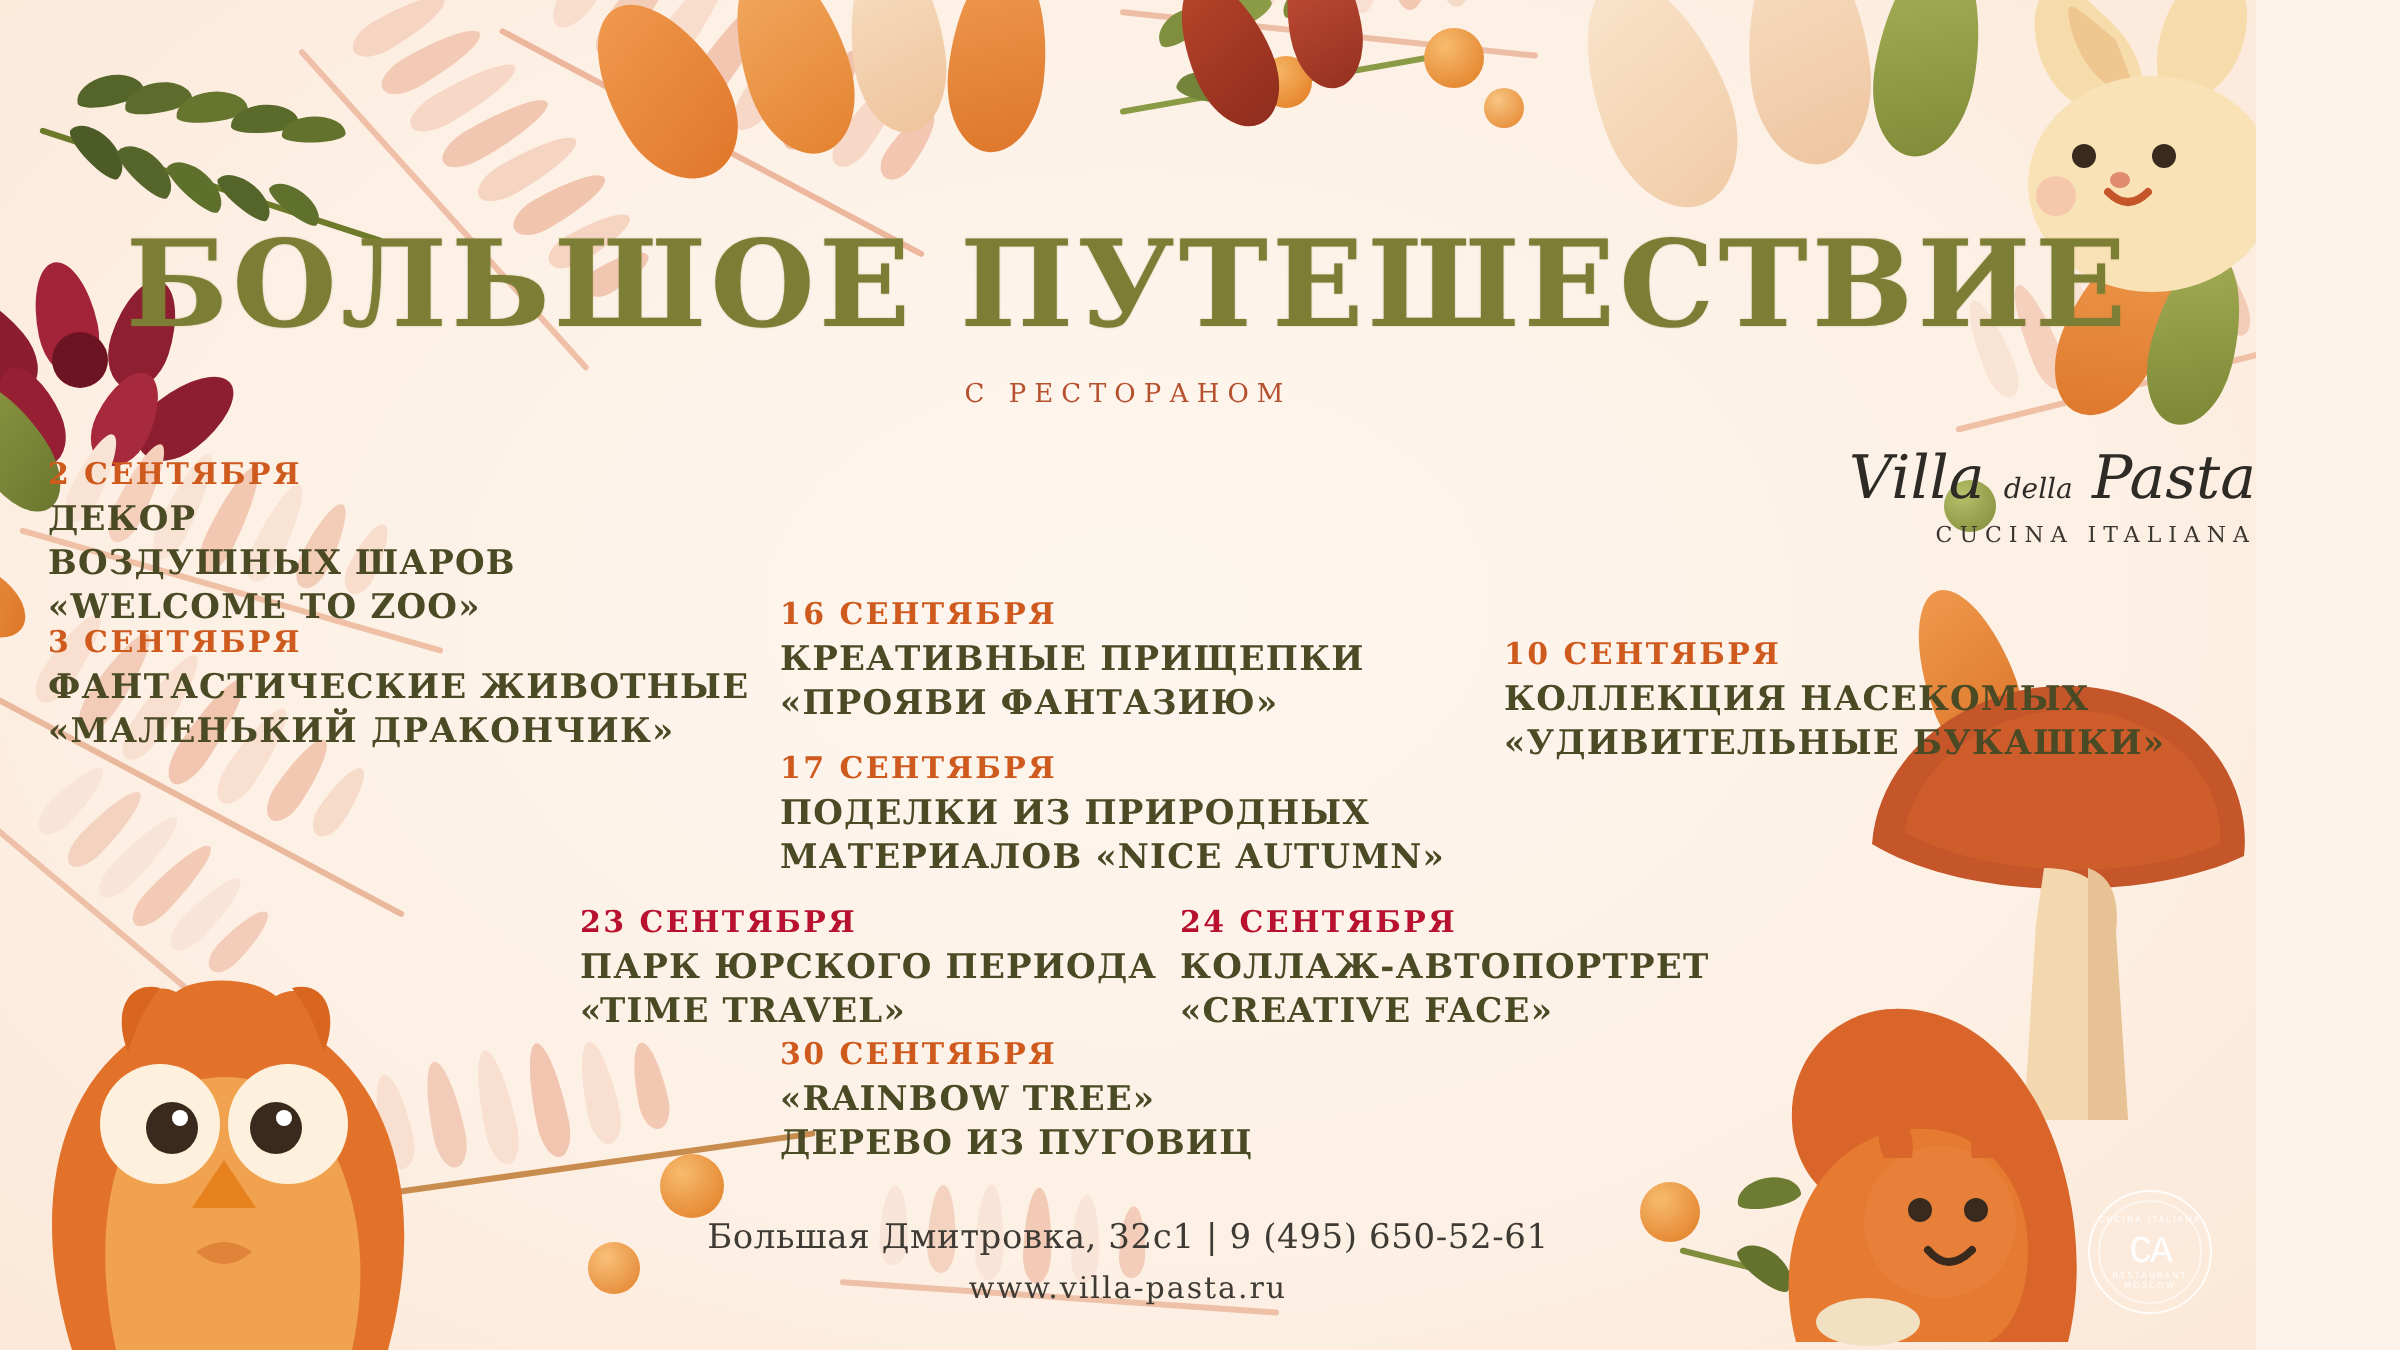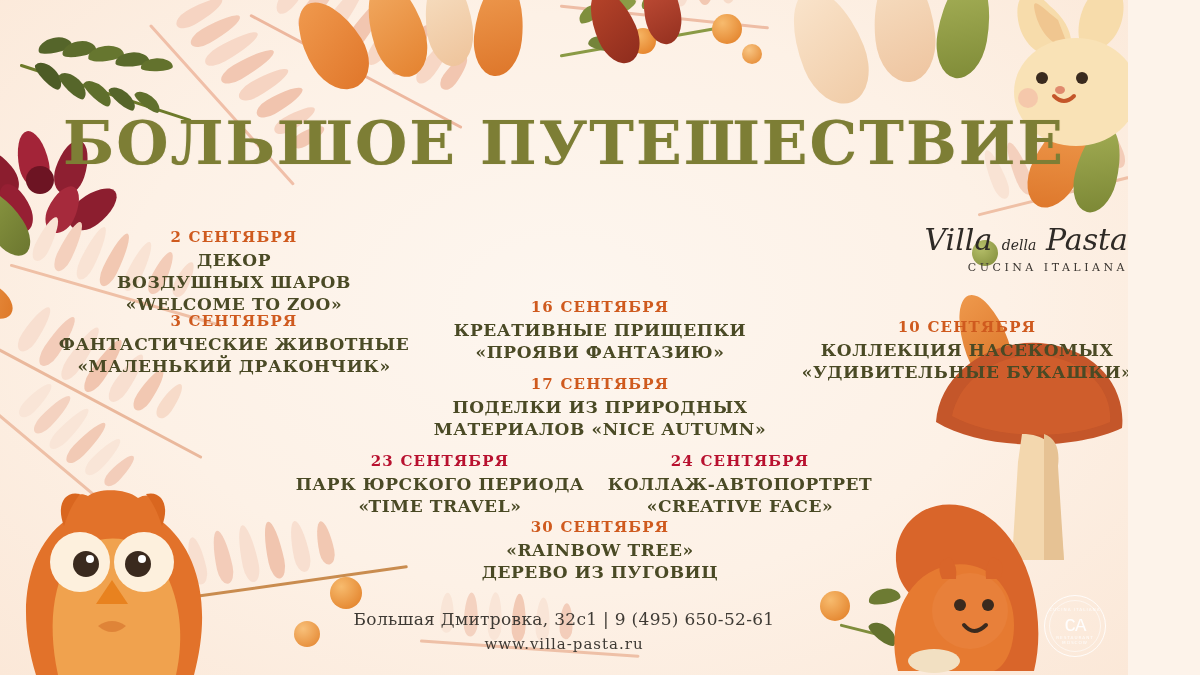--- a/index.html
+++ b/index.html
@@ -98,21 +98,21 @@
   .brand .tagline {
     margin-top: 4px;
     font-family: "DejaVu Serif", serif;
     font-size: 11px;
     letter-spacing: 3.5px;
     color: #3b3631;
   }
 
   .ev {
     position: absolute;
-    text-align: center;
+    text-align: left;
   }
   .ev .date {
     font-family: "DejaVu Serif", serif;
     font-weight: bold;
     font-size: 15px;
     letter-spacing: 1.2px;
     text-transform: uppercase;
     margin-bottom: 4px;
     white-space: nowrap;
   }
@@ -423,20 +423,21 @@
     <circle cx="124" cy="78" r="6" fill="#3a2a1e"></circle>
     <circle cx="164" cy="78" r="6" fill="#3a2a1e"></circle>
     <path d="M136 96 q10 10 20 0" stroke="#c4562a" stroke-width="4" fill="none" stroke-linecap="round"></path>
     <ellipse cx="142" cy="90" rx="5" ry="4" fill="#e08a6e"></ellipse>
     <circle cx="110" cy="98" r="10" fill="#f4bda6" opacity=".7"></circle>
   </svg>
 
   <div id="content">
 
     <div class="title">БОЛЬШОЕ ПУТЕШЕСТВИЕ</div>
+    <div class="subtitle">с рестораном</div>
 
     <div class="brand">
       <div class="name">
         <span>Villa</span>
         <span class="small">della</span>
         <span>Pasta</span>
       </div>
       <div class="tagline">CUCINA ITALIANA</div>
     </div>
 

